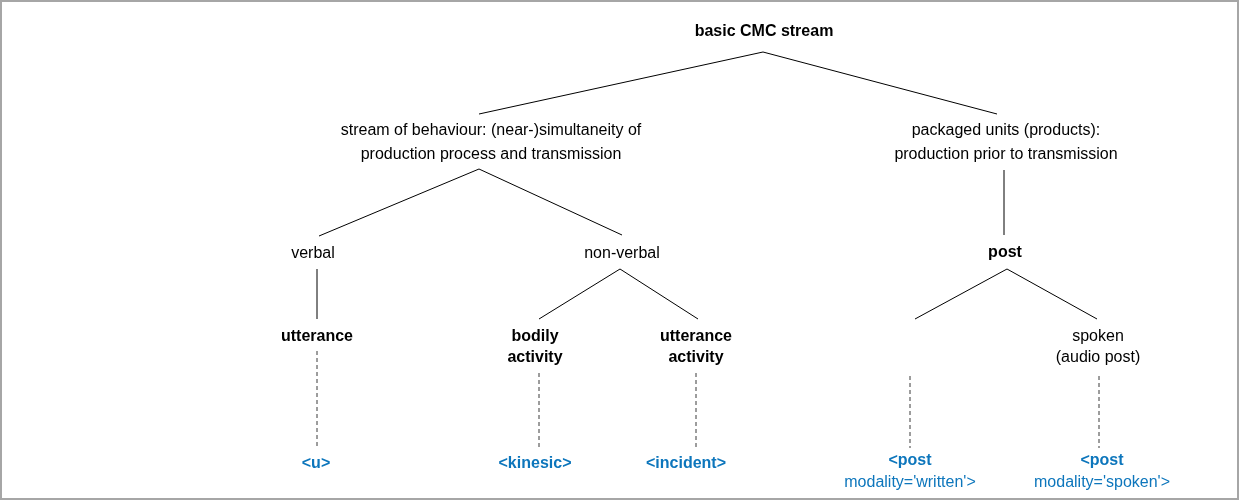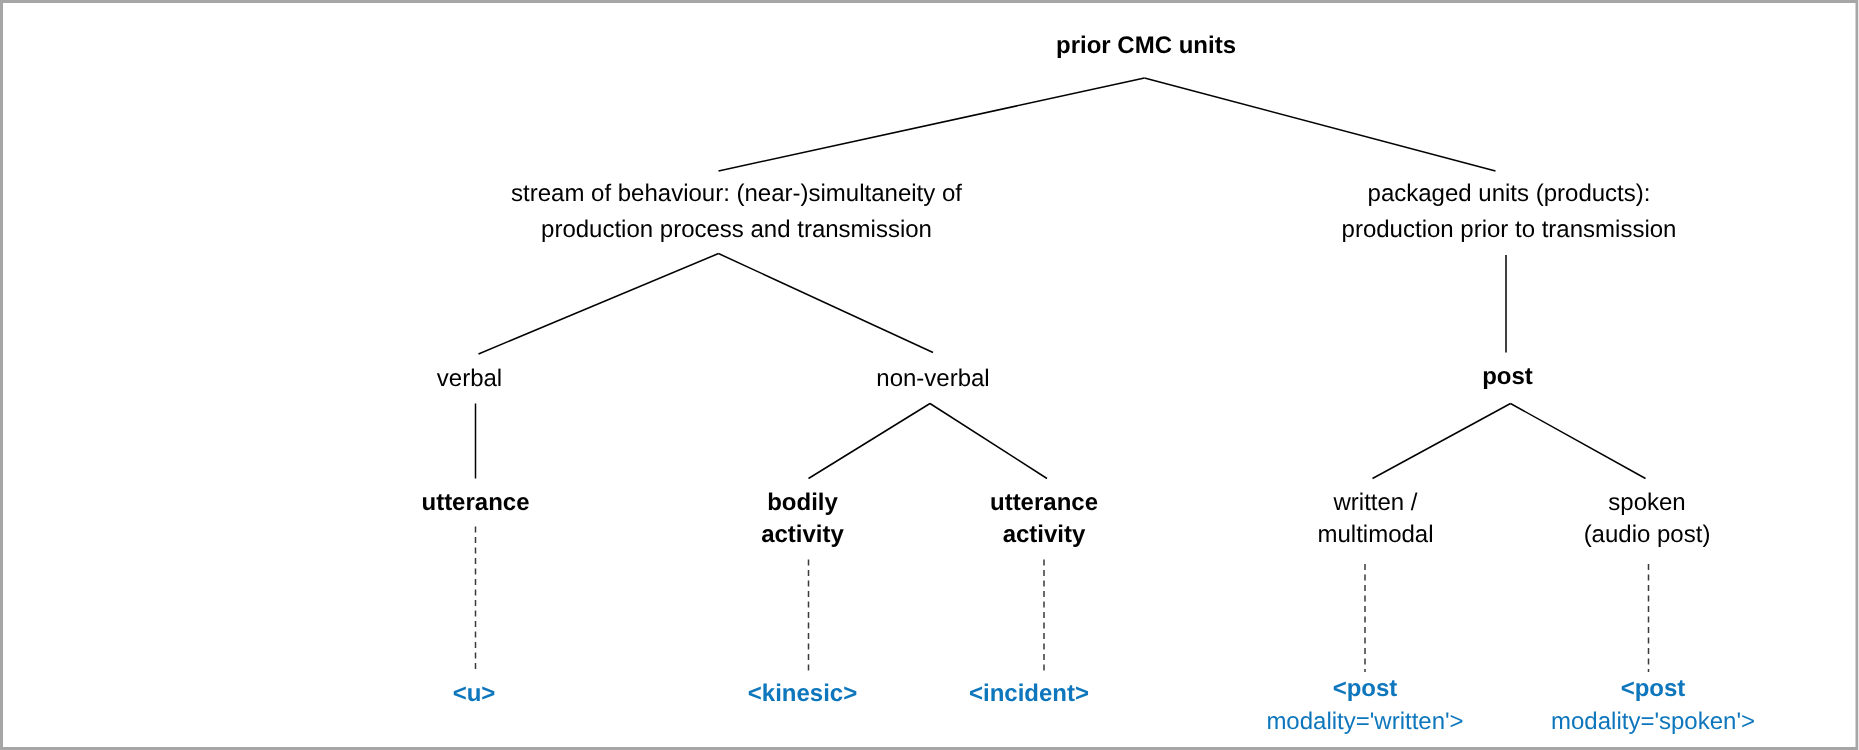--- a/index.html
+++ b/index.html
@@ -59,21 +59,21 @@
     <line x1="1005" y1="267" x2="913" y2="317" stroke="#000" stroke-width="1"></line>
     <line x1="1005" y1="267" x2="1095" y2="317" stroke="#000" stroke-width="1"></line>
 
     <line x1="315" y1="349" x2="315" y2="446" stroke="#3a3a3a" stroke-width="1" stroke-dasharray="4 3"></line>
     <line x1="537" y1="371" x2="537" y2="446" stroke="#3a3a3a" stroke-width="1" stroke-dasharray="4 3"></line>
     <line x1="694" y1="371" x2="694" y2="446" stroke="#3a3a3a" stroke-width="1" stroke-dasharray="4 3"></line>
     <line x1="908" y1="374" x2="908" y2="446" stroke="#3a3a3a" stroke-width="1" stroke-dasharray="4 3"></line>
     <line x1="1097" y1="374" x2="1097" y2="446" stroke="#3a3a3a" stroke-width="1" stroke-dasharray="4 3"></line>
   </svg>
 
-  <div class="node b" style="left:762px;top:18px;">prior CMC units</div>
+  <div class="node b" style="left:762px;top:18px;">basic CMC stream</div>
 
   <div class="node lh24" style="left:477px;top:116px;">
     <div>stream of behaviour: (near-)simultaneity of</div>
     <div>production process and transmission</div>
   </div>
   <div class="node lh24" style="left:992px;top:116px;">
     <div>packaged units (products):</div>
     <div>production prior to transmission</div>
   </div>
 
@@ -86,24 +86,20 @@
   <div class="node b" style="left:533px;top:323px;">
     <div>bodily</div>
     <div>activity</div>
   </div>
 
   <div class="node b" style="left:694px;top:323px;">
     <div>utterance</div>
     <div>activity</div>
   </div>
 
-  <div class="node" style="left:915px;top:323px;">
-    <div>written /</div>
-    <div>multimodal</div>
-  </div>
 
   <div class="node" style="left:1096px;top:323px;">
     <div>spoken</div>
     <div><span>(</span><span class="it">audio post</span><span>)</span></div>
   </div>
 
 
   <div class="node b blue" style="left:314px;top:450px;">&lt;u&gt;</div>
   <div class="node b blue" style="left:533px;top:450px;">&lt;kinesic&gt;</div>
   <div class="node b blue" style="left:684px;top:450px;">&lt;incident&gt;</div>

